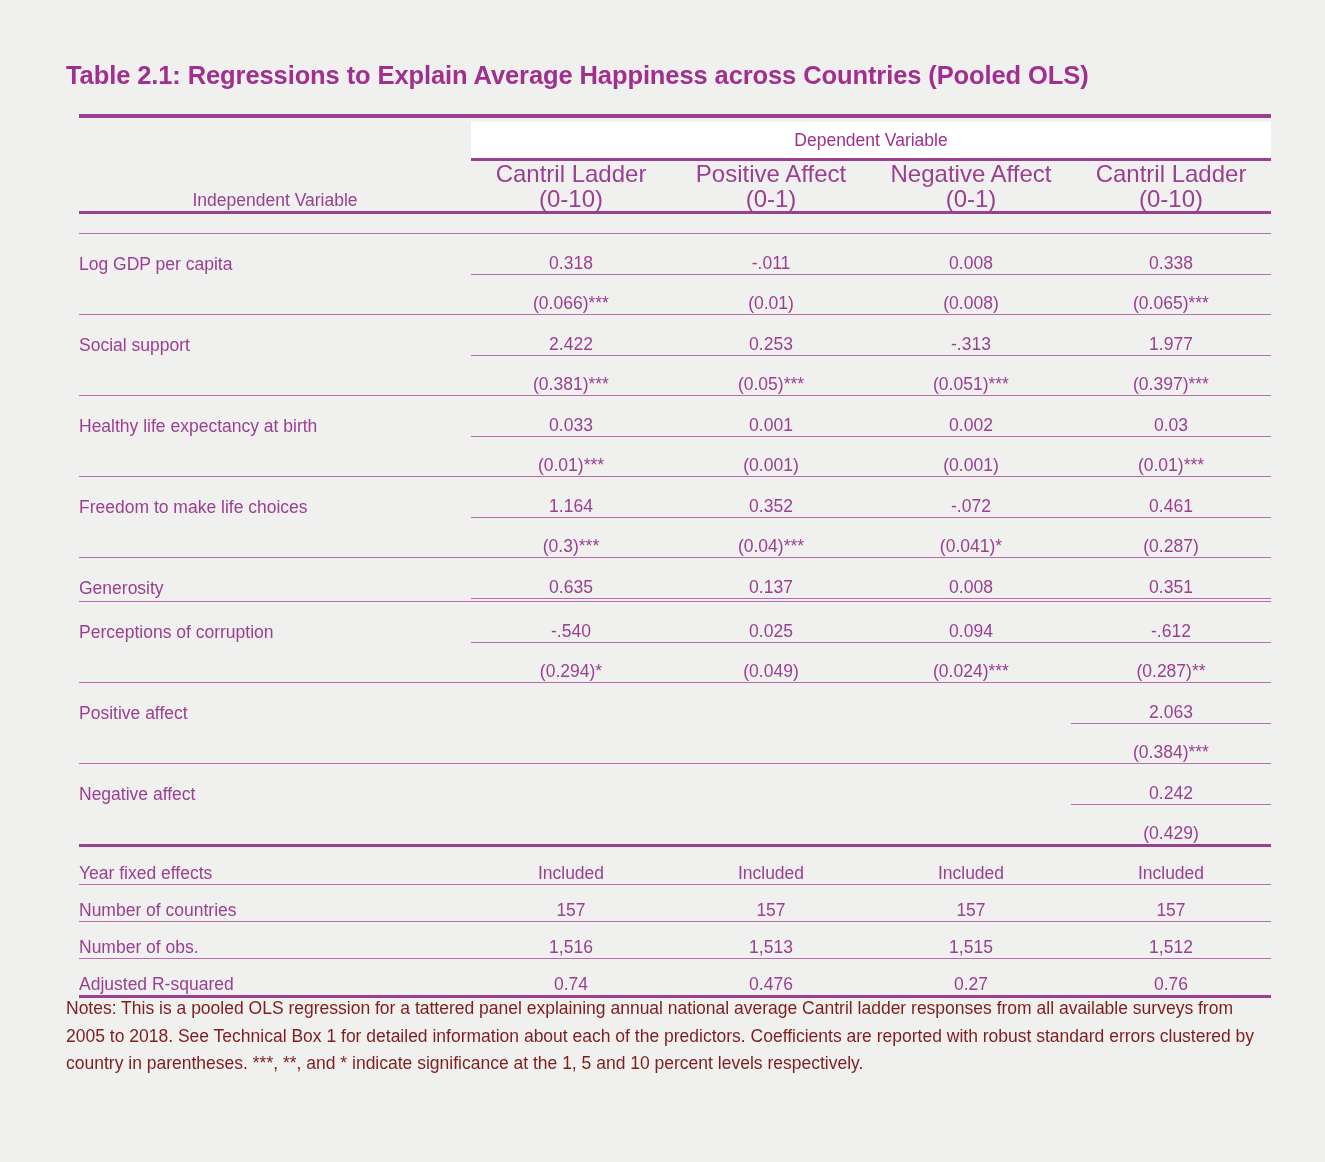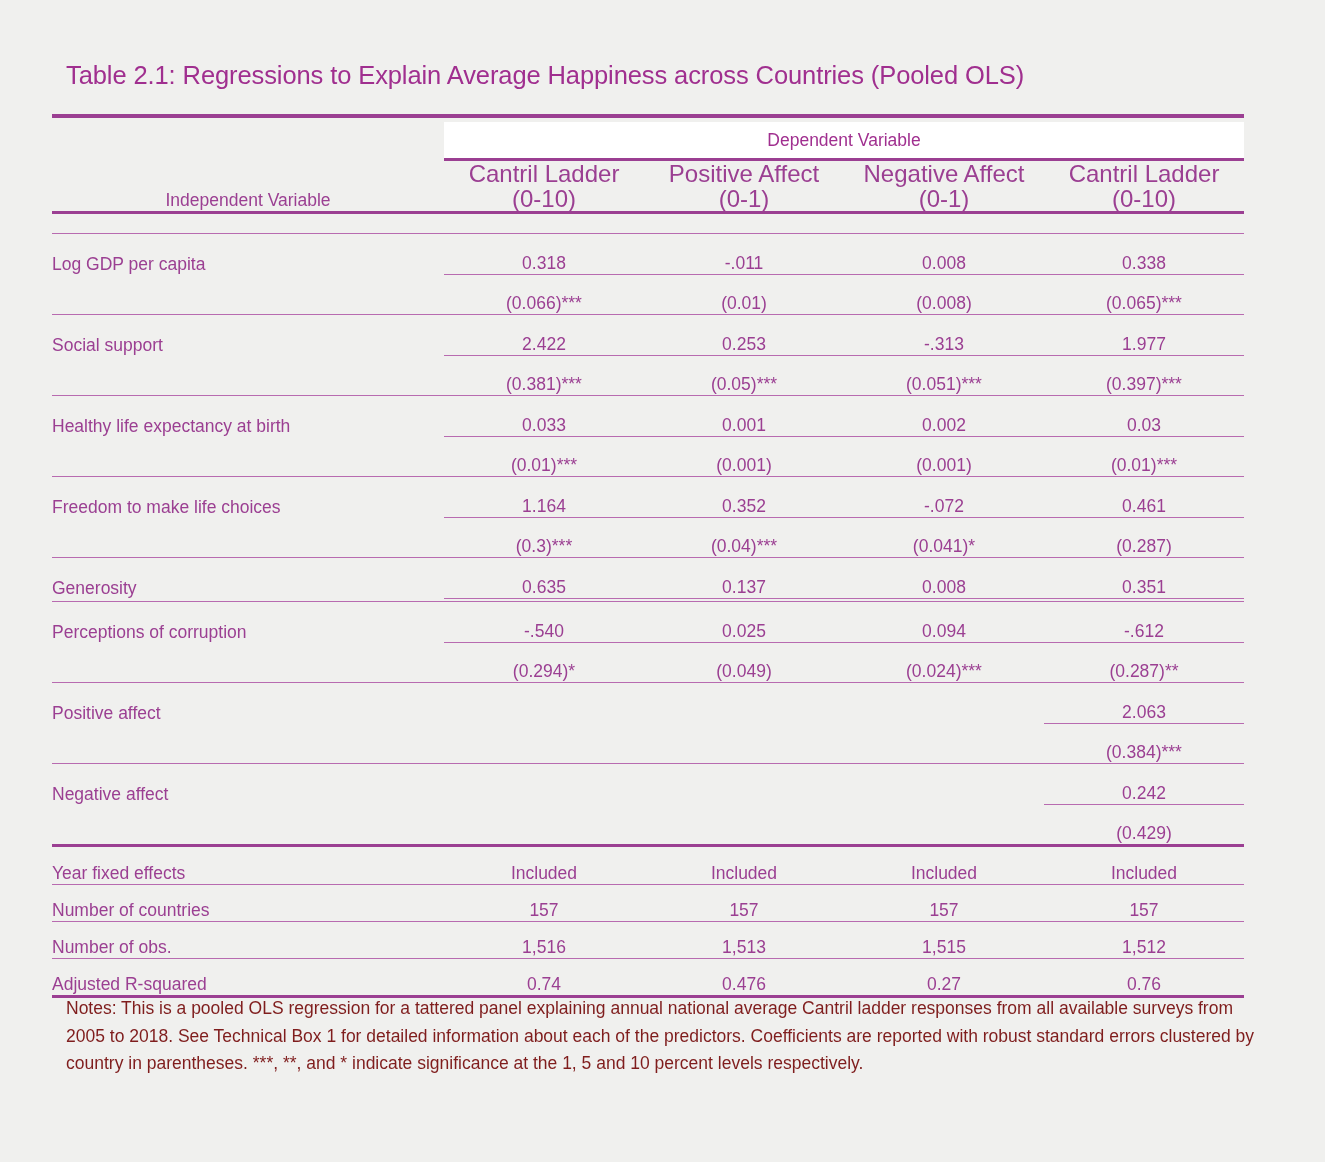--- a/index.html
+++ b/index.html
@@ -23,30 +23,30 @@
     box-sizing: border-box;
   }
 
   
   .title {
     position: absolute;
     left: 66px;
     top: 60px;
     width: 1200px;
     font-size: 25.5px;
-    font-weight: normal;
+    font-weight: bold;
     letter-spacing: -0.1px;
     color: #a02f8f;
     line-height: 1.2;
   }
 
   
   .table-wrap {
     position: absolute;
-    left: 52px;
+    left: 79px;
     top: 114px;
     width: 1192px;
   }
 
   table.reg {
     width: 1192px;
     border-collapse: collapse;
     table-layout: fixed;
     font-size: 17.5px;
     color: #9b3f92;

